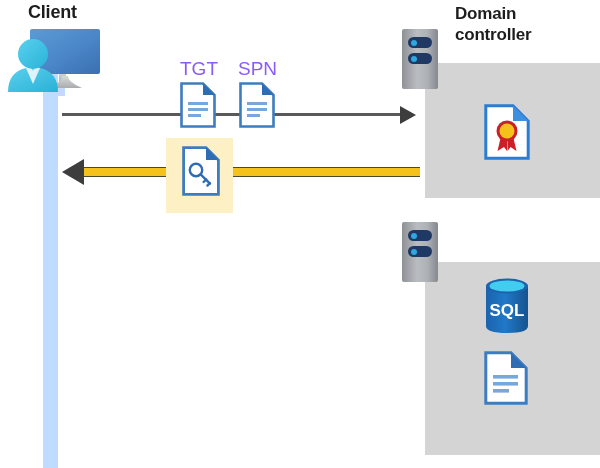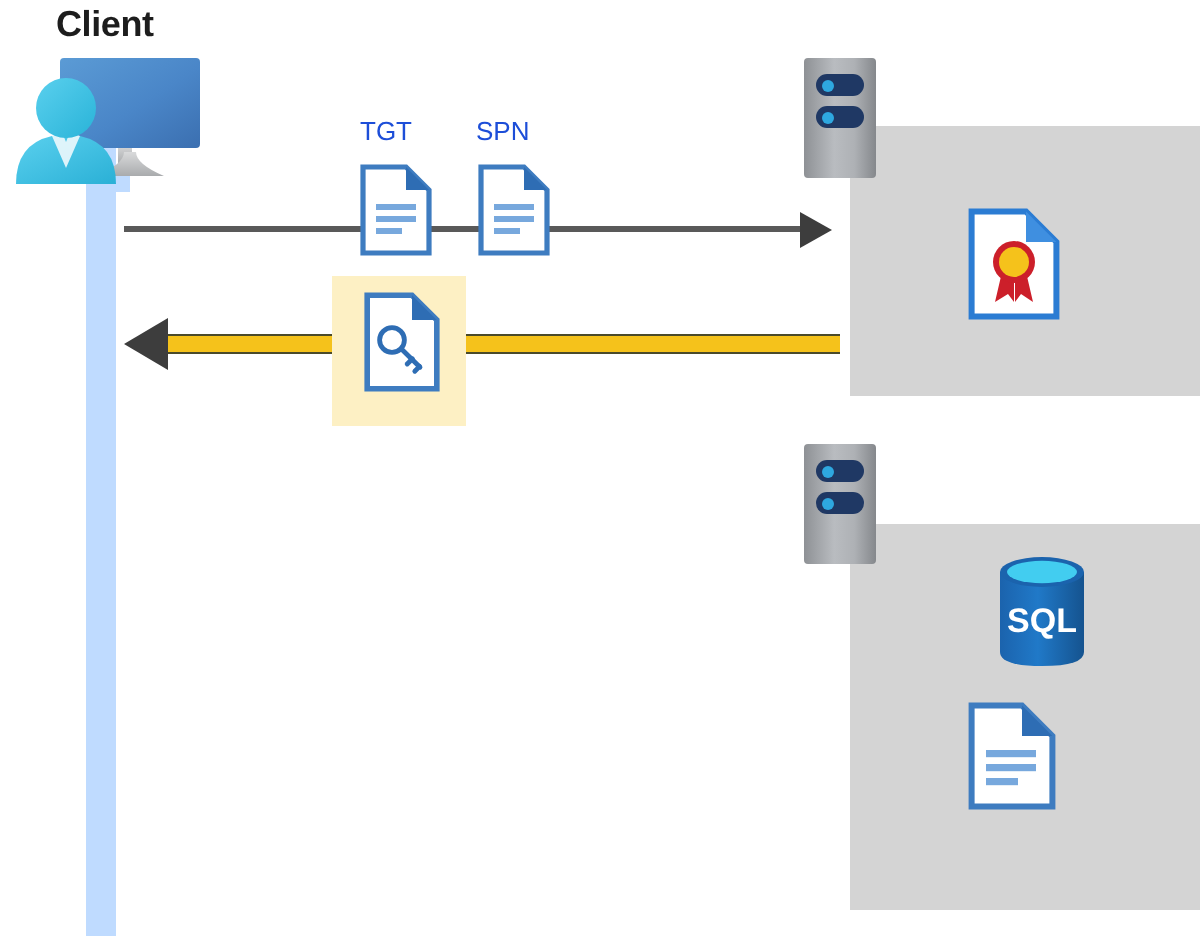--- a/index.html
+++ b/index.html
@@ -26,22 +26,22 @@
     font-size: 17px;
     letter-spacing: -0.2px;
     line-height: 21px;
     white-space: pre-line;
   }
   #client-title { left: 28px; top: 2px; font-size: 18px; }
   #dc-title { left: 455px; top: 3px; font-size: 17px; width: 130px; }
   #linux-title { left: 452px; top: 226px; font-size: 17px; }
 
   .caption {
-    color: #1d4ed8;
-    font-size: 13px;
+    color: #8b5cf6;
+    font-size: 19px;
   }
   #tgt-label { left: 180px; top: 58px; }
   #spn-label { left: 238px; top: 58px; }
   #keytab-label { left: 443px; top: 419px; font-size: 18px; color: #303030; }
 
   
   .panel { background: #d4d4d4; }
   #dc-panel { left: 425px; top: 63px; width: 175px; height: 135px; }
   #linux-panel { left: 425px; top: 262px; width: 175px; height: 193px; }
 
@@ -110,21 +110,21 @@
   
   #highlight-box {
     left: 166px; top: 138px; width: 67px; height: 75px;
     background: #fdf0c4;
   }
 
   
   .doc { position: absolute; }
 
   
-  #sql-icon { left: 496px; top: 278px; width: 50px; height: 56px; }
+  #sql-icon { left: 482px; top: 278px; width: 50px; height: 56px; }
 </style>
 </head>
 <body>
 
 <div id="canvas">
 
   <div class="abs panel" id="dc-panel"></div>
   <div class="abs panel" id="linux-panel"></div>
 
   <div class="abs" id="lifeline"></div>
@@ -260,20 +260,22 @@
       <path d="M1.8 1.8 H27 L42.2 17 V52.2 H1.8 Z" fill="#ffffff" stroke="#3e7cc0" stroke-width="3"></path>
       <path d="M27 1.8 L42.2 17 H27 Z" fill="#2e6db4"></path>
       <rect x="9" y="24" width="25" height="3.6" fill="#77a8dd"></rect>
       <rect x="9" y="31" width="25" height="3.6" fill="#77a8dd"></rect>
       <rect x="9" y="38" width="16" height="3.6" fill="#77a8dd"></rect>
     </svg>
   </div>
 
   <div class="abs title" id="client-title">Client</div>
 
+  <div class="abs title" id="dc-title">Domain
+controller</div>
 
 
   <div class="abs caption" id="tgt-label">TGT</div>
 
   <div class="abs caption" id="spn-label">SPN</div>
 
 
 </div>
 
 </body></html>

